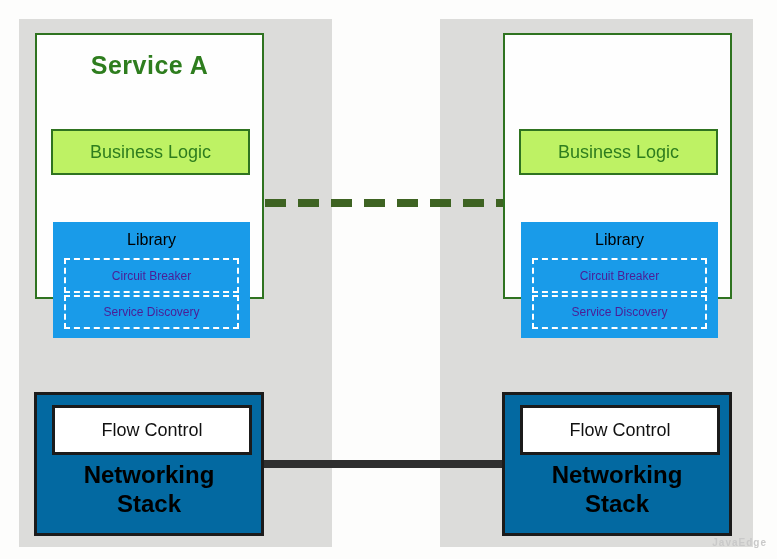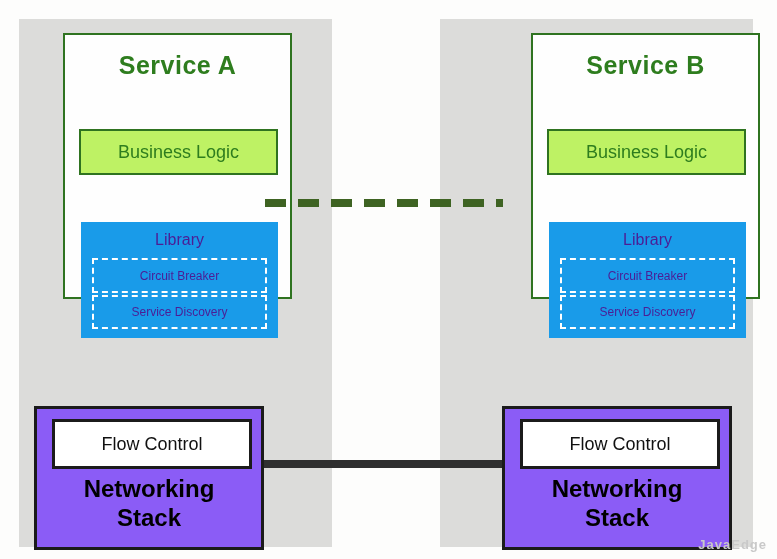--- a/index.html
+++ b/index.html
@@ -10,54 +10,54 @@
   }
   .gray-col {
     position:absolute; top:19px; width:313px; height:528px;
     background:#dcdcda;
   }
   .gray-col.left  { left:19px; }
   .gray-col.right { left:440px; }
 
   .service-box {
     position:absolute; top:33px; width:229px; height:266px;
-    background:#fefefe; border:2px solid #2f7320; box-sizing:border-box;margin-left:28px;
+    background:#fefefe; border:2px solid #2f7320; box-sizing:border-box;
   }
   .service-box.a { left:35px; }
   .service-box.b { left:503px; }
   .service-title {
     margin-top:16px; text-align:center;
     font-size:25px; font-weight:bold; color:#2e7d1e;
     letter-spacing:0.5px;
   }
   .biz-box {
     position:absolute; left:14px; top:94px; width:199px; height:46px;
     border:2px solid #2f7320; box-sizing:border-box; background:#bef264;
     display:flex; align-items:center; justify-content:center;
     font-size:18px; color:#2e7d1e;
   }
   .library-box {
     position:absolute; left:16px; top:187px; width:197px; height:116px;
     background:#199be9; box-sizing:border-box;
   }
   .library-label {
-    margin-top:9px; text-align:center; color:#4c1d95; font-size:16px;
+    margin-top:9px; text-align:center; color:#000000; font-size:16px;
   }
   .lib-item {
     position:absolute; left:11px; width:175px;
     border:2px dashed #ffffff; box-sizing:border-box;
     display:flex; align-items:center; justify-content:center;
     color:#4c1d95; font-size:12px;
   }
   .lib-item.cb { top:36px; height:35px; }
   .lib-item.sd { top:73px; height:34px; }
 
   .net-box {
-    position:absolute; top:406px; width:230px; height:144px;
-    background:#8b5cf6; border:3px solid #1b1b1b; box-sizing:border-box;
+    position:absolute; top:392px; width:230px; height:144px;
+    background:#0369a1; border:3px solid #1b1b1b; box-sizing:border-box;
   }
   .net-box.a { left:34px; }
   .net-box.b { left:502px; }
   .flow-box {
     position:absolute; left:15px; top:10px; width:200px; height:50px;
     border:3px solid #1b1b1b; box-sizing:border-box; background:#ffffff;
     display:flex; align-items:center; justify-content:center;
     font-size:18px; color:#111111;
   }
   .net-label {
@@ -74,21 +74,21 @@
     position:absolute; left:264px; top:460px; width:239px; height:8px;
     background:#2f2f2f;
   }
 
   .watermark-1 {
     position:absolute; right:8px; top:523px;
     font-size:15px; color:#9b9b9b; letter-spacing:1px;
   }
   .watermark-2 {
     position:absolute; right:10px; top:537px;
-    font-size:13px; color:#c9c9c9; font-weight:bold; letter-spacing:1px;
+    font-size:10px; color:#c9c9c9; font-weight:bold; letter-spacing:1px;
   }
 </style>
 </head>
 <body>
 
 <div class="canvas">
 
   <div class="gray-col left"></div>
   <div class="gray-col right"></div>
 
@@ -96,21 +96,20 @@
     <div class="service-title">Service A</div>
     <div class="biz-box">Business Logic</div>
     <div class="library-box">
       <div class="library-label">Library</div>
       <div class="lib-item cb">Circuit Breaker</div>
       <div class="lib-item sd">Service Discovery</div>
     </div>
   </div>
 
   <div class="service-box b">
-    <div class="service-title">Service B</div>
     <div class="biz-box">Business Logic</div>
     <div class="library-box">
       <div class="library-label">Library</div>
       <div class="lib-item cb">Circuit Breaker</div>
       <div class="lib-item sd">Service Discovery</div>
     </div>
   </div>
 
   <div class="dashed-link"></div>
   <div class="solid-link"></div>

